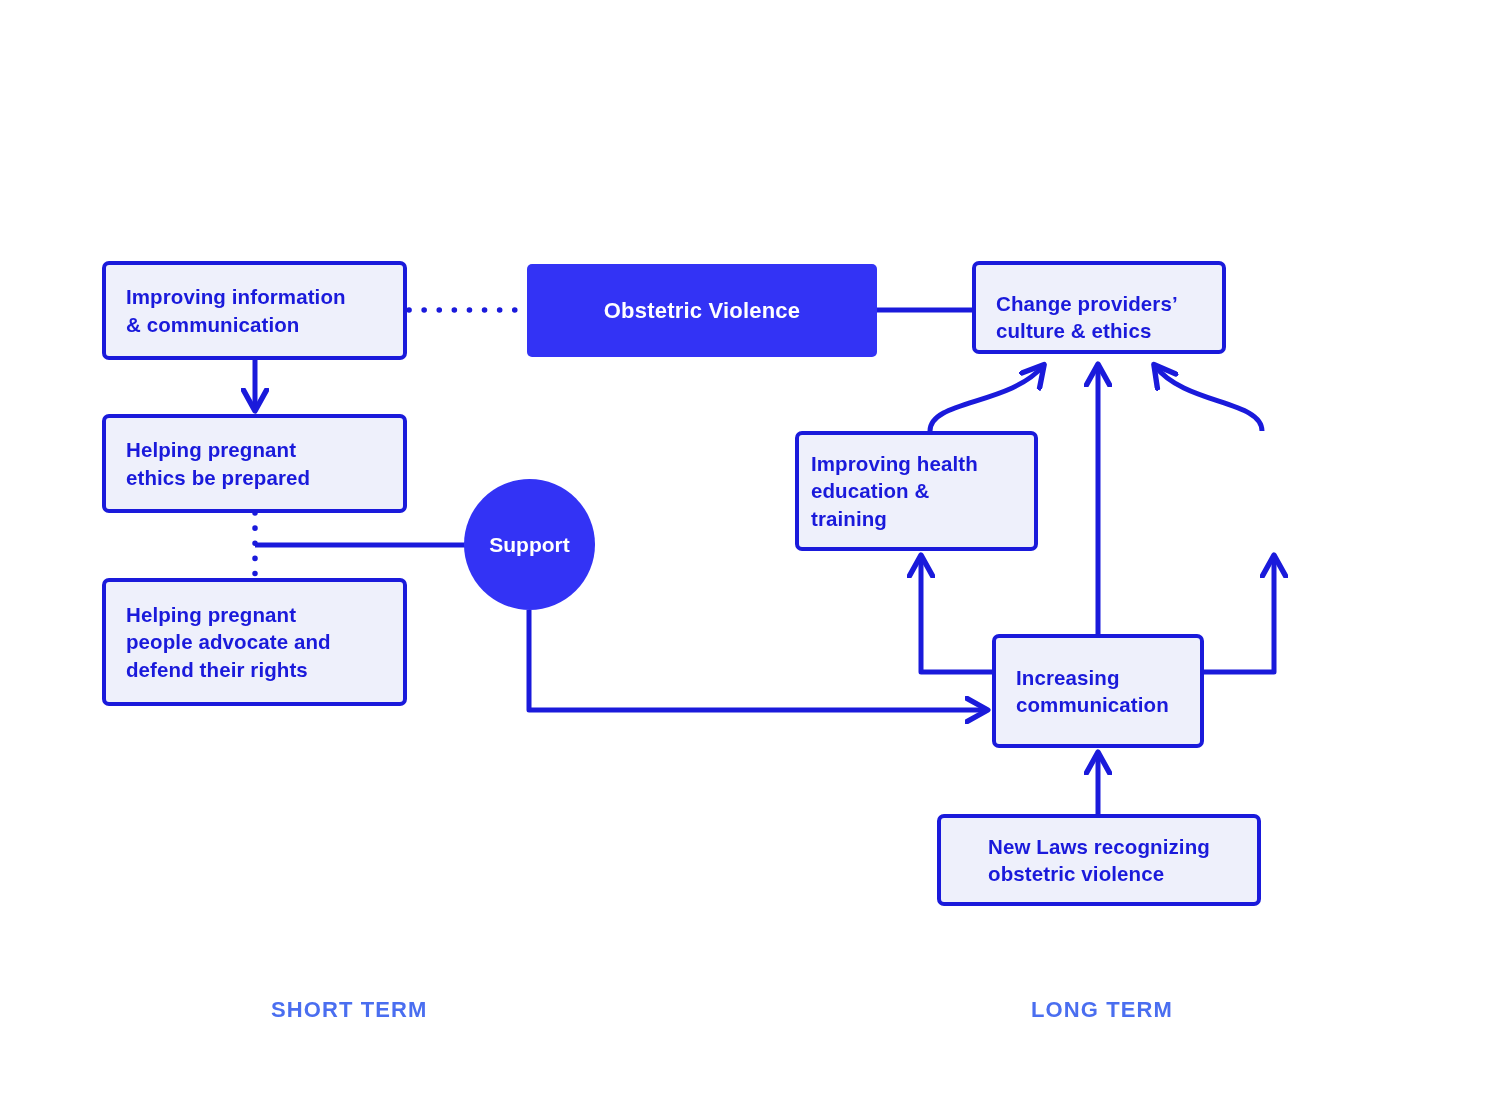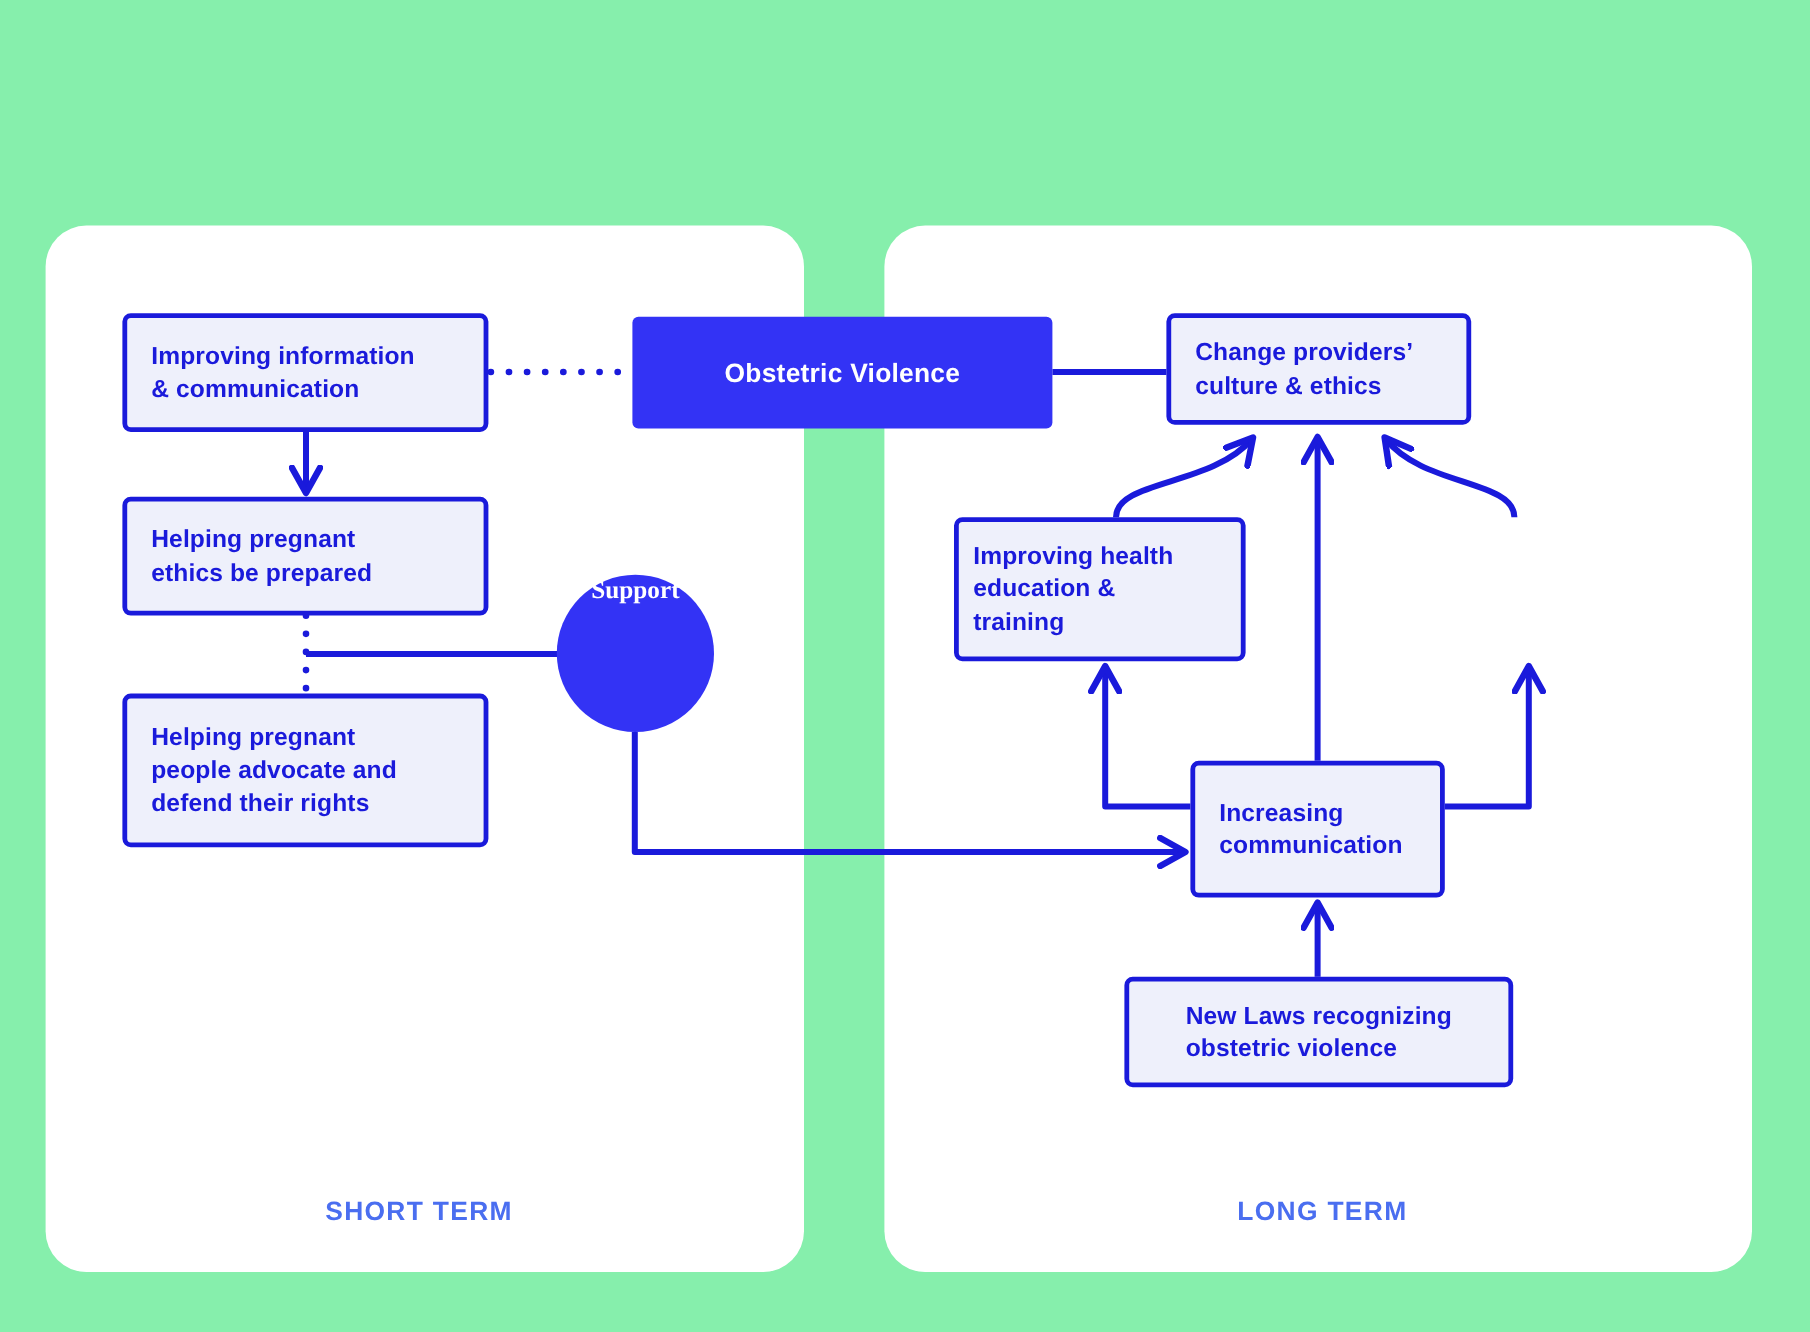--- a/index.html
+++ b/index.html
@@ -10,21 +10,21 @@
   body {
     width: 1508px;
     height: 1110px;
     font-family: "Liberation Sans", sans-serif;
     overflow: hidden;
   }
   #stage {
     position: relative;
     width: 1508px;
     height: 1110px;
-    background: #86efac;
+    background: #ffffff;
   }
 
   
   .panel {
     position: absolute;
     background: #ffffff;
     border-radius: 34px;
   }
   #panel-short { left: 38px;  top: 188px; width: 632px; height: 872px; }
   #panel-long  { left: 737px; top: 188px; width: 723px; height: 872px; }
@@ -65,21 +65,21 @@
     letter-spacing: 0.1px;
   }
   .node span { display: block; }
 
   
   #n-info      { left: 102px; top: 261px; width: 305px; height: 99px; }
   #n-prepared  { left: 102px; top: 414px; width: 305px; height: 99px; }
   #n-advocate  { left: 102px; top: 578px; width: 305px; height: 128px; }
 
   
-  #n-culture   { left: 972px;  top: 261px; width: 254px; height: 93px; }
+  #n-culture   { left: 972px;  top: 261px; width: 254px; height: 93px; align-items: flex-end; }
   #n-education { left: 795px;  top: 431px; width: 243px; height: 120px; padding-left: 12px; }
   #n-protocols { left: 1157px; top: 431px; width: 238px; height: 120px; }
   #n-account   { left: 992px;  top: 634px; width: 212px; height: 114px; align-items: center; }
   #n-laws      { left: 937px;  top: 814px; width: 324px; height: 92px; justify-content: center; }
 
   
   #n-violence {
     position: absolute;
     left: 527px; top: 264px;
     width: 350px; height: 93px;
@@ -99,22 +99,22 @@
   #n-support {
     position: absolute;
     left: 464px; top: 479px;
     width: 131px; height: 131px;
     border-radius: 50%;
     background: #3333f5;
     color: #ffffff;
     font-size: 21px;
     font-weight: 700;
     display: flex;
+    align-items: center;
     justify-content: center;
-    font-family: Liberation Serif, serif;
   }
 </style>
 </head>
 <body>
 
 <div id="stage">
 
   <div class="panel" id="panel-short"></div>
   <div class="panel" id="panel-long"></div>
 

